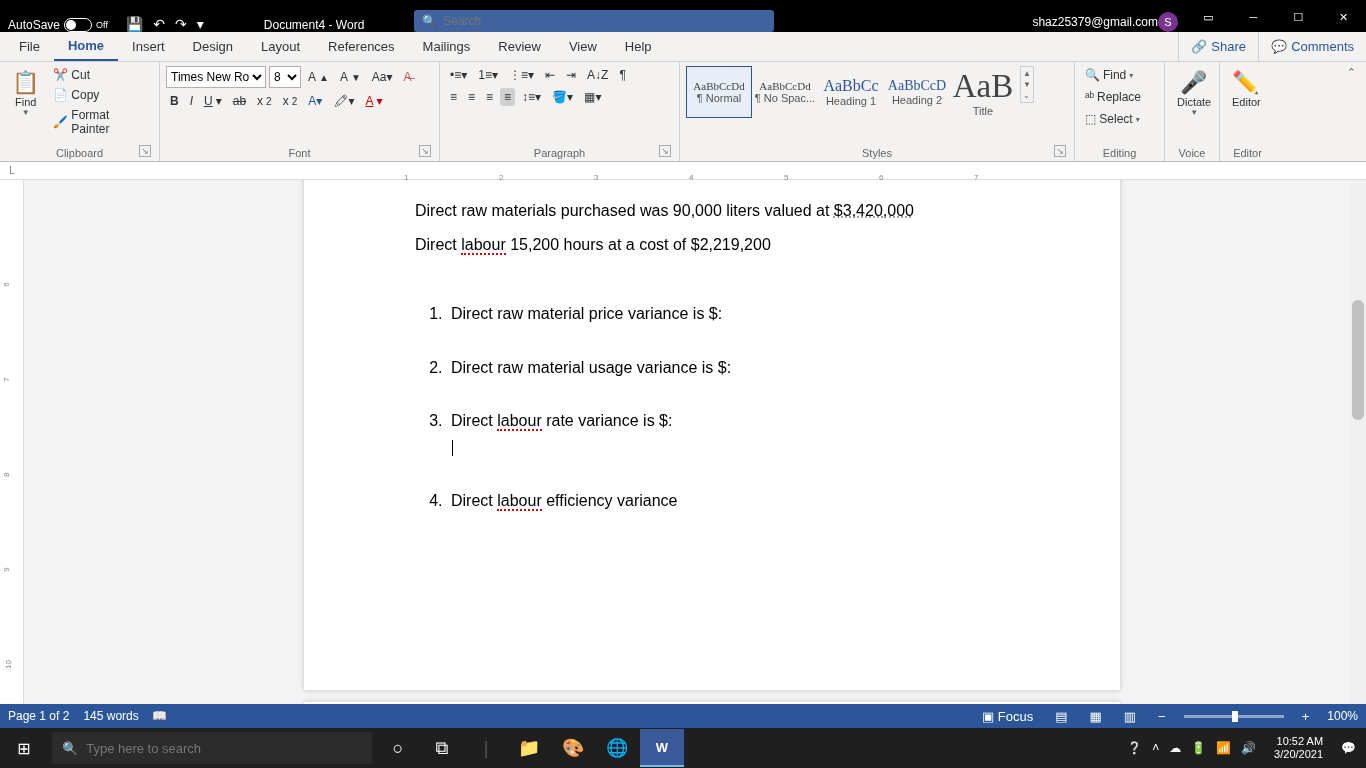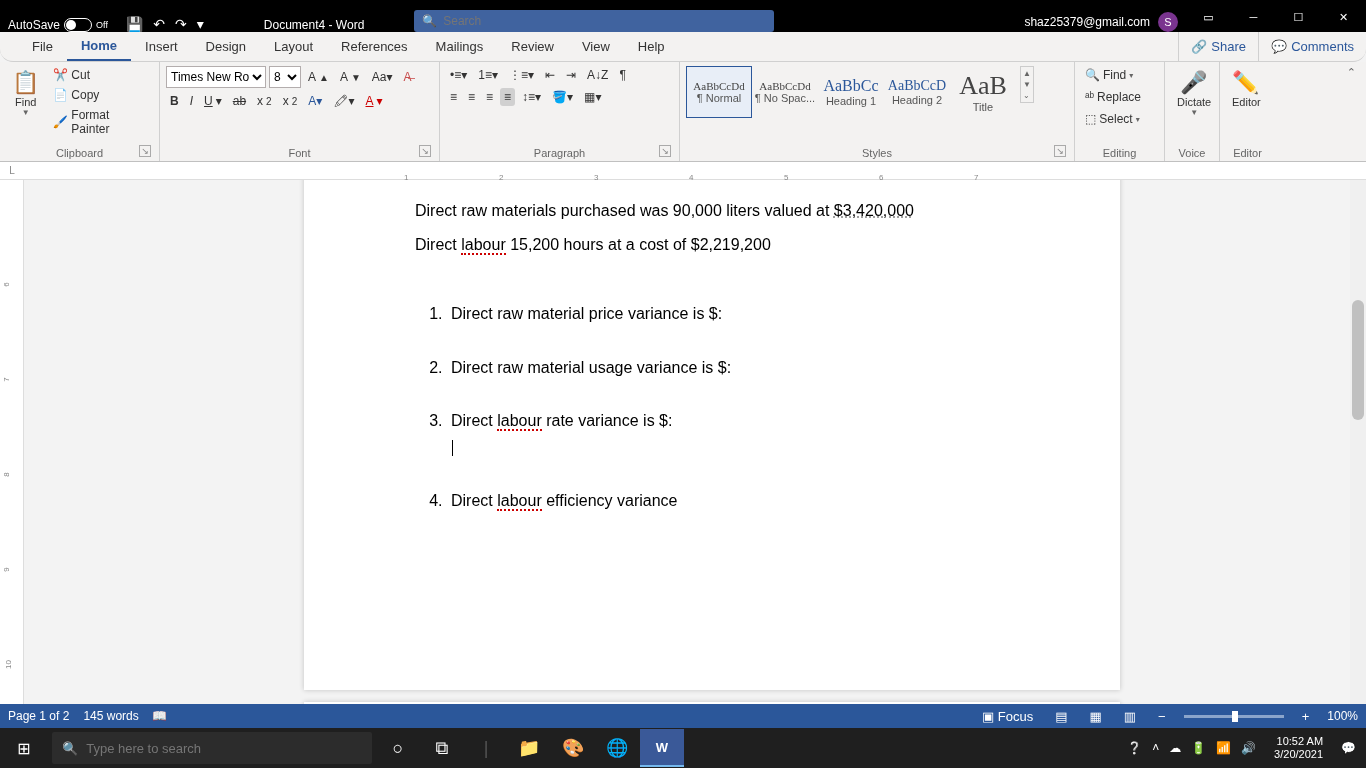--- a/index.html
+++ b/index.html
@@ -9,26 +9,26 @@
 .titlebar { background: #000000; height: 32px; display: flex; align-items: flex-end; color: #fff; font-size: 12px; }
 .titlebar .autosave { display: flex; align-items: center; gap: 4px; padding: 0 8px; }
 .titlebar .toggle { width: 28px; height: 14px; border: 1px solid #fff; border-radius: 7px; position: relative; }
 .titlebar .toggle::after { content: ""; position: absolute; left: 1px; top: 1px; width: 10px; height: 10px; background: #fff; border-radius: 50%; }
 .titlebar .qat { display: flex; gap: 10px; padding: 0 10px; align-items: center; }
 .titlebar .qat span { color: #fff; font-size: 14px; cursor: pointer; }
 .titlebar .doc-title { flex: 0 0 auto; padding: 0 50px; }
 .titlebar .searchbox { flex: 0 0 360px; background: #40639f; height: 22px; border-radius: 3px; display: flex; align-items: center; padding: 0 8px; gap: 6px; }
 .titlebar .searchbox input { background: transparent; border: none; color: #ccc; outline: none; font-size: 12px; width: 100%; }
 .titlebar .spacer { flex: 1; }
-.titlebar .user { display: flex; align-items: center; gap: 8px; padding: 0 8px; }
+.titlebar .user { display: flex; align-items: center; padding: 0 8px; }
 .titlebar .avatar { width: 20px; height: 20px; background: #7a348f; border-radius: 50%; display: flex; align-items: center; justify-content: center; font-size: 11px; color: #fff; }
 .titlebar .winbtn { width: 45px; height: 30px; display: flex; align-items: center; justify-content: center; cursor: pointer; color: #fff; font-size: 11px; }
 
 
-.tabs { background: #f3f2f1; height: 30px; display: flex; align-items: stretch; border-bottom: 1px solid #d0d0d0; padding-left: 18px; border-radius: 13px; }
+.tabs { background: #f3f2f1; height: 30px; display: flex; align-items: stretch; border-bottom: 1px solid #d0d0d0; padding-left: 5px; }
 .tab { padding: 0 14px; display: flex; align-items: center; font-size: 13px; color: #333; cursor: pointer; }
 .tab.active { color: #2b579a; border-bottom: 2px solid #2b579a; font-weight: 600; }
 .tabs .right { margin-left: auto; display: flex; }
 .tabs .right .btn { display: flex; align-items: center; gap: 4px; padding: 0 12px; color: #2b579a; font-size: 13px; cursor: pointer; border-left: 1px solid #d0d0d0; }
 
 
 .ribbon { background: #f3f2f1; height: 100px; display: flex; border-bottom: 1px solid #c0c0c0; }
 .group { border-right: 1px solid #d0d0d0; display: flex; flex-direction: column; padding: 4px 6px 2px 6px; }
 .group .group-body { flex: 1; display: flex; align-items: flex-start; gap: 4px; }
 .group .group-label { text-align: center; font-size: 11px; color: #666; padding-top: 2px; position: relative; }
@@ -235,21 +235,21 @@
           </div>
         <div class="style-box">
             <div class="prev" style="font-size:16px;color:#2b579a">AaBbCc</div>
             <div>Heading 1</div>
           </div>
         <div class="style-box">
             <div class="prev" style="font-size:14px;color:#2b579a">AaBbCcD</div>
             <div>Heading 2</div>
           </div>
         <div class="style-box">
-            <div class="prev" style="font-size:26px">AaB</div>
+            <div class="prev" style="font-size:33px">AaB</div>
             <div>Title</div>
           </div>
       </div>
       <div class="col" style="justify-content:center;border:1px solid #ccc;padding:2px">
         <span class="drop">▲</span>
         <span class="drop">▼</span>
         <span class="drop">⌄</span>
       </div>
     </div>
     <div class="group-label"><span>Styles</span><span class="launcher">↘</span></div>

